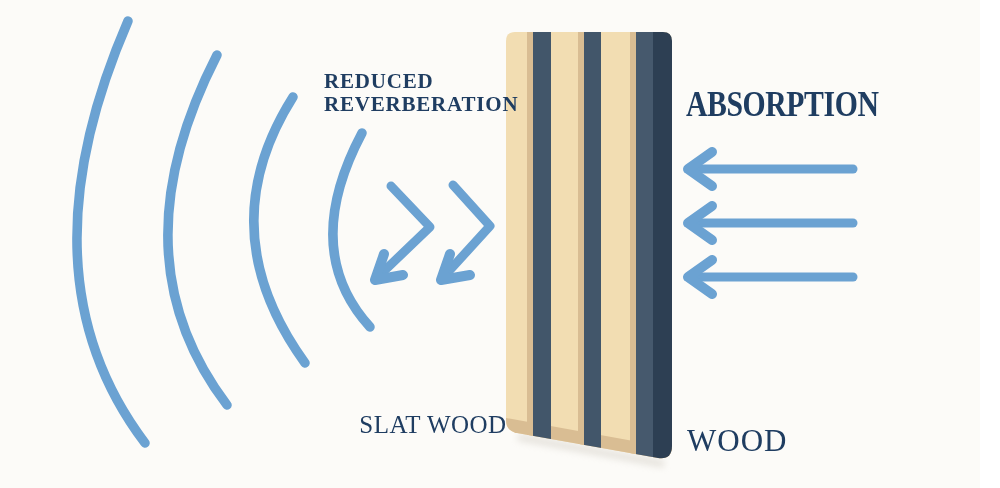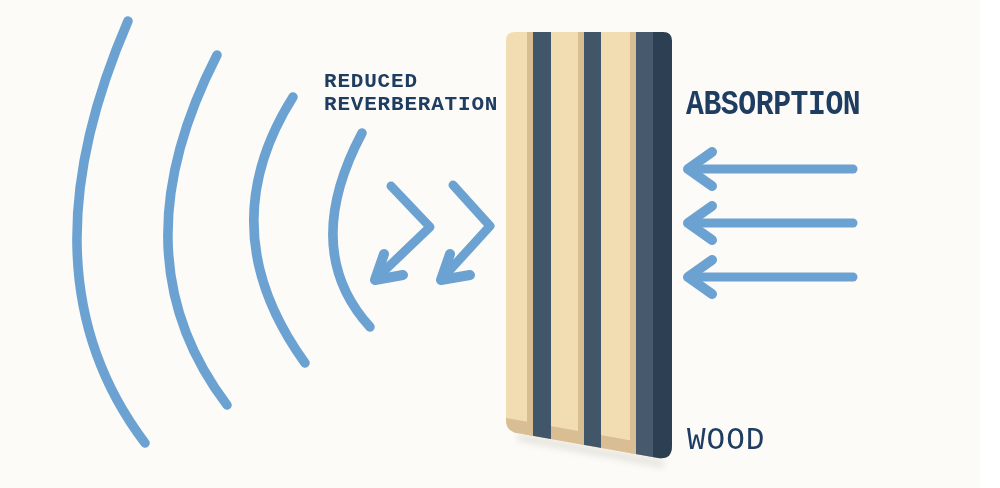--- a/index.html
+++ b/index.html
@@ -1,21 +1,21 @@
 <!DOCTYPE html>
 <html style="--background: #fcfbf8; --wave-blue: #6ba2d2; --label-navy: #1f3d61; --slat-tan: #f2ddb2; --slat-tan-shade: #d9bd93; --gap-navy: #42566a; --felt-navy: #46596d; --felt-navy-dark: #2d3f53;"><head>
 <meta charset="utf-8">
 <style>
   html,body{margin:0;padding:0;background:#fff;}
   .stage{
     position:relative;
     width:980px;height:488px;
     background:var(--background,#fcfbf8);
     overflow:hidden;
-    font-family:Liberation Mono, monospace;
+    font-family:Liberation Serif, serif;
   }
   .diagram-svg{position:absolute;left:0;top:0;width:1000px;height:488px;}
 
   
   .wave{stroke:var(--wave-blue,#6ba2d2);stroke-width:9.5;fill:none;stroke-linecap:round;}
   .arrow-stroke{stroke:var(--wave-blue,#6ba2d2);stroke-width:9;fill:none;stroke-linecap:round;stroke-linejoin:round;}
   .arrow-head{stroke:var(--wave-blue,#6ba2d2);stroke-width:10;fill:none;stroke-linecap:round;stroke-linejoin:round;}
   .fill-tan{fill:var(--slat-tan,#f2ddb2);}
   .fill-tan-shade{fill:var(--slat-tan-shade,#d9bd93);}
   .fill-gap{fill:var(--gap-navy,#42566a);}
@@ -112,16 +112,17 @@
   </svg>
 
   <div class="label label-reduced">
     <span class="line">REDUCED</span>
     <span class="line">REVERBERATION</span>
   </div>
 
   <div class="label label-absorption">ABSORPTION</div>
 
   <div class="label label-slats">
+    <span class="line">SLAT WOOD</span>
   </div>
 
   <div class="label label-felt">WOOD</div>
 </div>
 
 </body></html>

